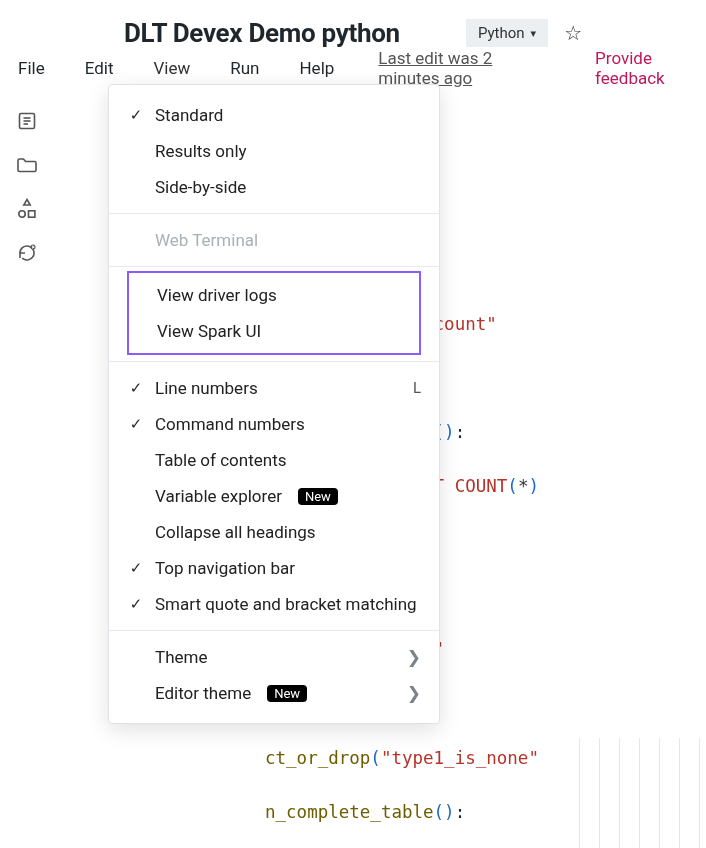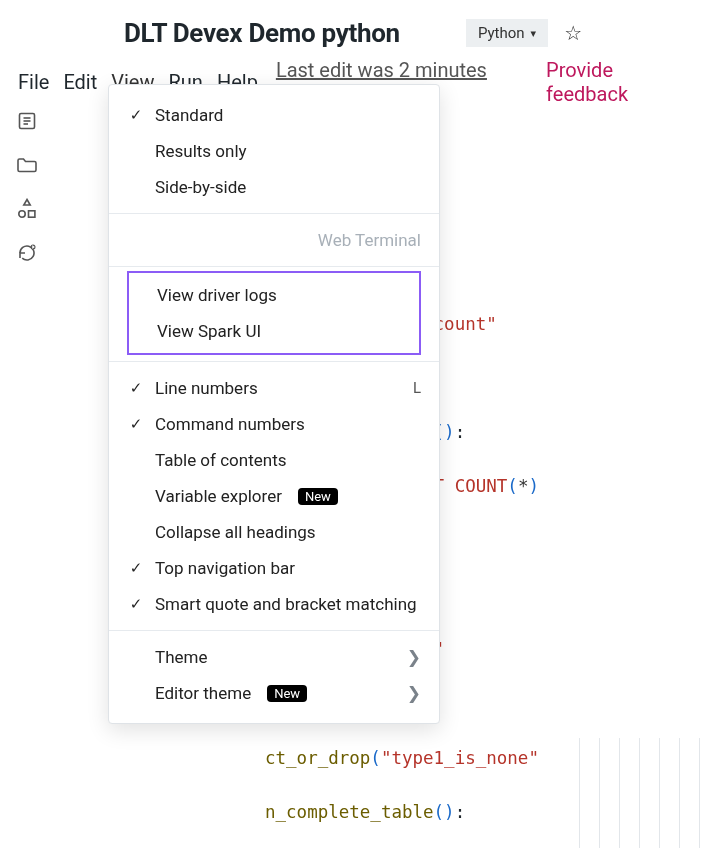--- a/index.html
+++ b/index.html
@@ -3,34 +3,34 @@
 <meta charset="utf-8">
 <style>
 * { box-sizing: border-box; margin: 0; padding: 0; }
 body { font-family: -apple-system, BlinkMacSystemFont, "Segoe UI", Roboto, sans-serif; font-size: 15px; color: #1f272d; background: #fff; width: 706px; height: 848px; overflow: hidden; position: relative; }
 .header { padding: 18px 18px 4px 18px; }
 .title-row { display: flex; align-items: center; gap: 16px; justify-content: center; }
 .title { font-size: 26px; font-weight: 700; letter-spacing: -0.3px; margin-right: 6px; }
 .lang-pill { background: #eceff1; border-radius: 0; padding: 5px 12px; font-size: 15px; color: #333; display: inline-flex; align-items: center; gap: 6px; cursor: pointer; margin-left: 44px; }
 .lang-pill .chev { font-size: 11px; }
 .star { font-size: 20px; color: #333; cursor: pointer; }
-.menu-row { display: flex; align-items: center; gap: 14px; margin-top: 10px; font-size: 20px; }
+.menu-row { display: flex; align-items: center; gap: 40px; font-size: 17px; }
 .menu-row .mi { color: #1f272d; cursor: pointer; }
 .menu-row .mi.active { color: #333; }
 .menu-row .status { text-decoration: underline; color: #555; margin-left: 4px; }
 .menu-row .feedback { color: #be185d; margin-left: 26px; cursor: pointer; }
 
 .left-rail { position: absolute; left: 0; top: 102px; width: 54px; display: flex; flex-direction: column; align-items: center; gap: 22px; padding-top: 8px; }
 .left-rail .icon { width: 22px; height: 22px; display: flex; align-items: center; justify-content: center; color: #555; cursor: pointer; }
 
 .dropdown { position: absolute; left: 108px; top: 84px; width: 332px; background: #fff; border: 1px solid #dfe3e7; border-radius: 4px; box-shadow: 0 6px 22px rgba(0,0,0,0.12); padding: 8px 0; z-index: 10; }
 .dropdown .group { padding: 4px 0; }
 .dropdown .sep { border-top: 1px solid #e6eaee; margin: 4px 0; }
 .dd-item { display: flex; align-items: center; padding: 8px 18px; font-size: 17px; color: #222; cursor: pointer; gap: 10px; position: relative; }
-.dd-item.disabled { color: #a8b0b8; cursor: default; justify-content: space-between; }
+.dd-item.disabled { color: #a8b0b8; cursor: default; }
 .dd-item .chk { width: 18px; display: inline-flex; align-items: center; justify-content: center; font-size: 15px; color: #222; }
 .dd-item .chk.blank { color: transparent; }
 .dd-item .kbd { margin-left: auto; font-size: 15px; color: #555; }
 .dd-item .sub-arrow { margin-left: auto; color: #7a828a; }
 .badge { background: #000000; color: #fff; font-size: 13px; border-radius: 4px; padding: 1px 7px; margin-left: 6px; }
 .red-box { border: 2px solid #8b5cf6; margin: 2px 18px 6px 18px; padding: 4px 0; }
 .red-box .dd-item { padding-left: 28px; }
 
 .code-area { position: absolute; top: 120px; left: 265px; right: 0; bottom: 0; font-family: ui-monospace, SFMono-Regular, Menlo, Consolas, monospace; font-size: 17.5px; line-height: 1.55; white-space: pre; overflow: hidden; }
 .code-area .line { display: flex; }

